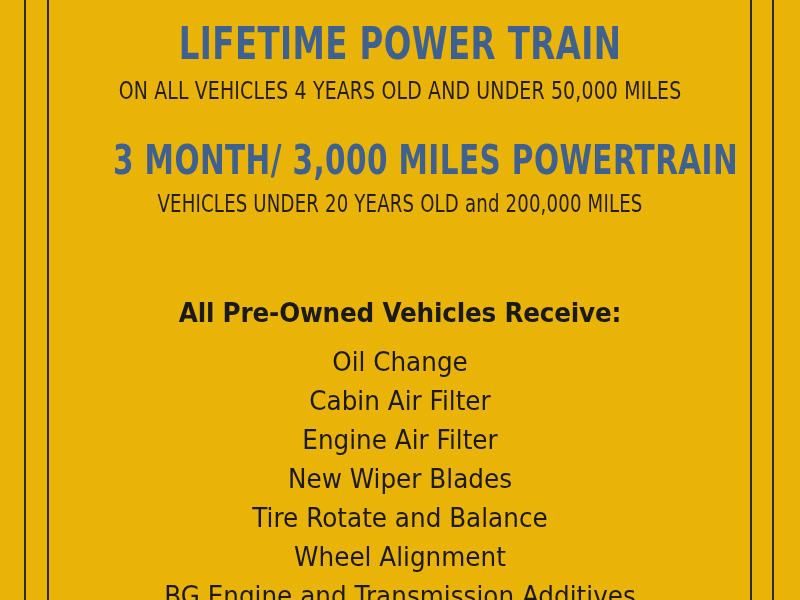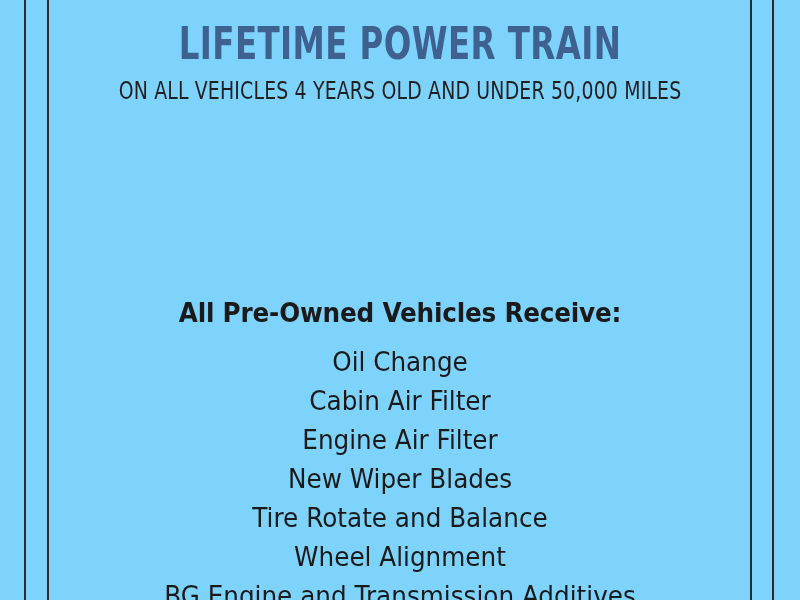--- a/index.html
+++ b/index.html
@@ -12,21 +12,21 @@
     height: 600px;
     background: #ffffff;
     font-family: "Liberation Sans", sans-serif;
     overflow: hidden;
   }
 
   #flyer {
     position: relative;
     width: 800px;
     height: 600px;
-    background: #7dd3fc;
+    background: #eab308;
     overflow: hidden;
   }
 
   
   .rule {
     position: absolute;
     top: 0;
     height: 600px;
     width: 2px;
     background: #2b2b2b;
@@ -126,20 +126,24 @@
   <div class="rule rule-right-inner"></div>
   <div class="rule rule-right-outer"></div>
 
   <div id="content">
 
     <div id="block-one">
       <div class="headline">LIFETIME POWER TRAIN</div>
       <div class="subline">ON ALL VEHICLES 4 YEARS OLD AND UNDER 50,000 MILES</div>
     </div>
 
+    <div id="block-two">
+      <div class="headline">3 MONTH/ 3,000 MILES POWERTRAIN</div>
+      <div class="subline">VEHICLES UNDER 20 YEARS OLD and 200,000 MILES</div>
+    </div>
 
     <div id="services">
       <div id="services-title">All Pre-Owned Vehicles Receive:</div>
       <ul id="services-list">
         <li>Oil Change</li>
         <li>Cabin Air Filter</li>
         <li>Engine Air Filter</li>
         <li>New Wiper Blades</li>
         <li>Tire Rotate and Balance</li>
         <li>Wheel Alignment</li>

